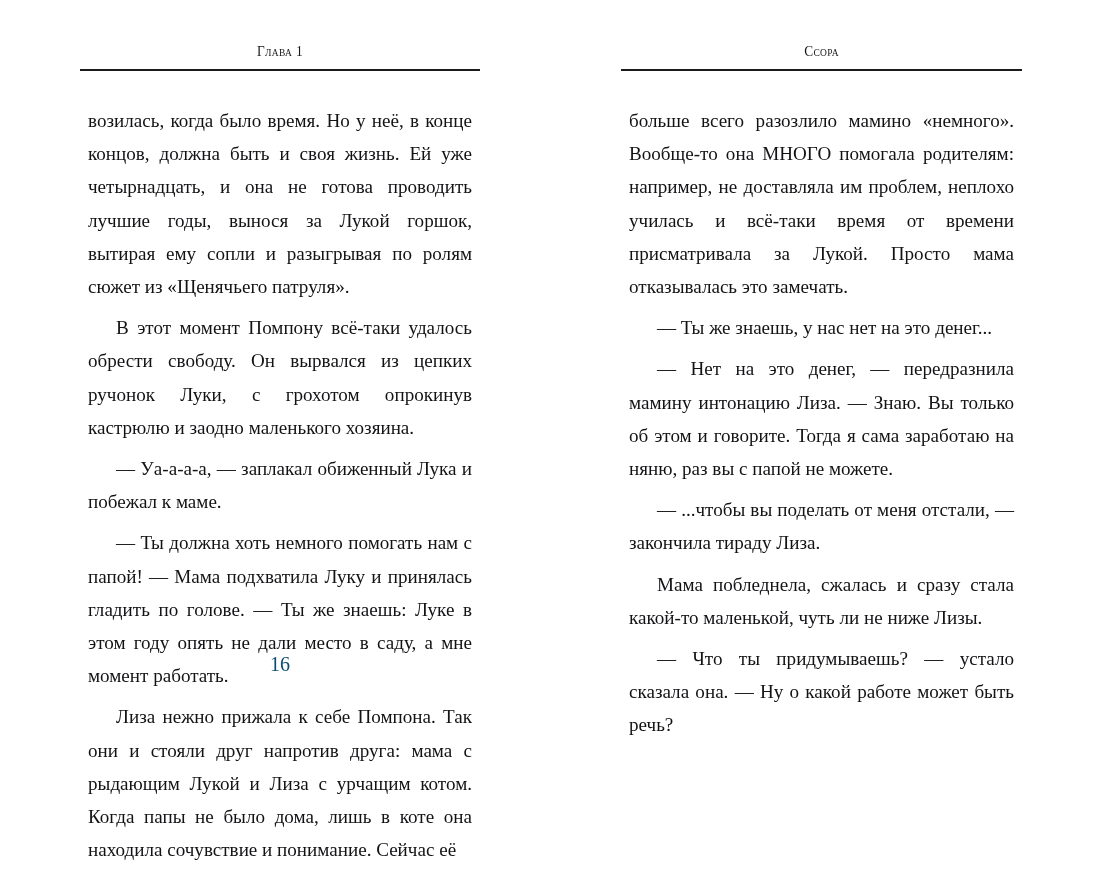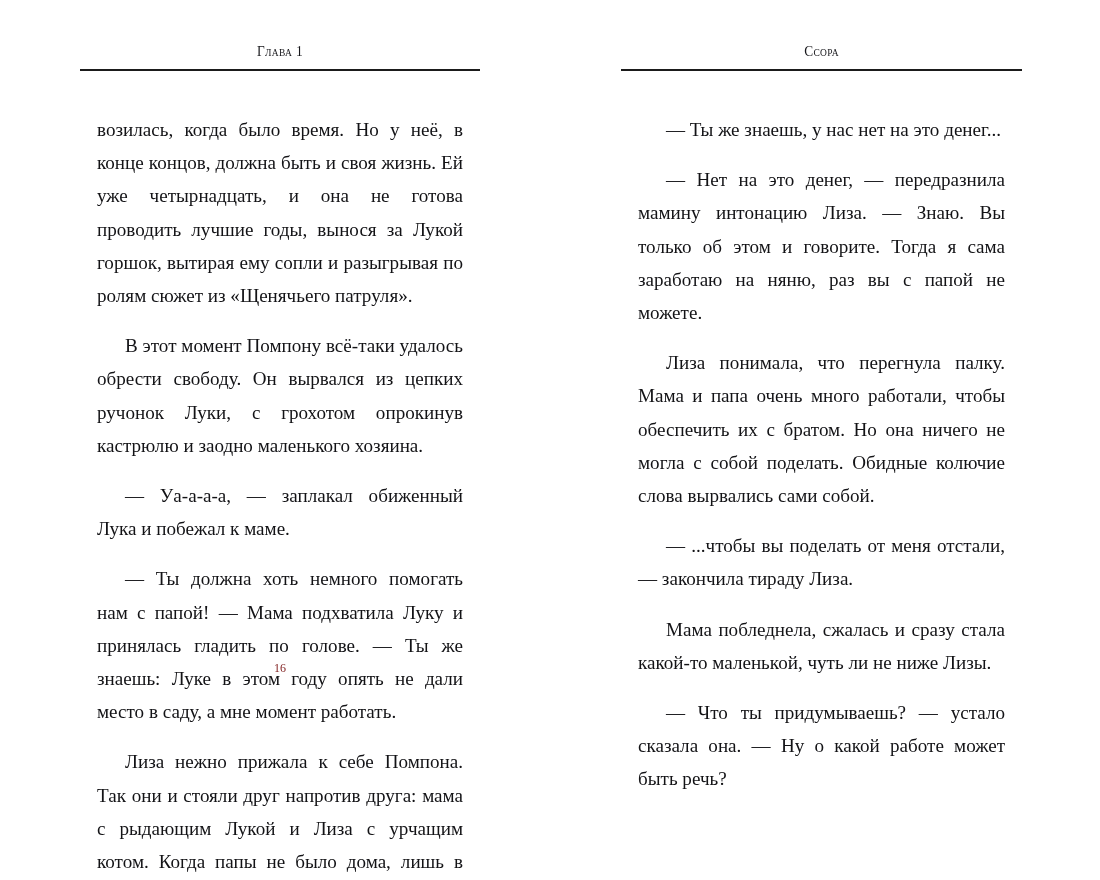--- a/index.html
+++ b/index.html
@@ -61,37 +61,37 @@
     line-height: 33.2px;
     text-align: justify;
     text-justify: inter-word;
     hyphens: manual;
     color: #131316;
   }
   .page-left  .textblock { left: 80px; right: 70px; }
   .page-right .textblock { left: 71px; right: 78px; }
 
   .textblock p {
-    margin: 17px;
+    margin: 8px;
     text-indent: 28px;
   }
   .textblock p.cont {
     text-indent: 0;
   }
   
   .textblock p { text-align-last: left; }
 
   .folio {
     position: absolute;
     bottom: 32px;
     left: 0;
     right: 0;
     text-align: center;
-    font-size: 12px;
-    color: #7f1d1d;
+    font-size: 20px;
+    color: #0c4a6e;
   }
   .page-left  .folio { left: 80px; right: 70px; }
   .page-right .folio { left: 71px; right: 78px; }
 </style>
 </head>
 <body>
 
 <div class="spread">
 
   <div class="page page-left">
@@ -104,22 +104,22 @@
         <p class="">— Ты должна хоть немного помогать нам с папой! — Мама подхватила Луку и принялась гладить по голове. — Ты же знаешь: Луке в этом году опять не дали место в саду, а мне момент работать.</p>
         <p class="">Лиза нежно прижала к себе Помпона. Так они и стояли друг напротив друга: мама с рыдающим Лукой и Лиза с урчащим котом. Когда папы не было дома, лишь в коте она находила сочувствие и понимание. Сейчас её</p>
       </div>
     <div class="folio">16</div>
   </div>
 
   <div class="page page-right">
     <div class="running-head">Ссора</div>
     <div class="head-rule"></div>
     <div class="textblock" id="right-text">
+        <p class="cont">больше всего разозлило мамино «немного». Вообще-то она МНОГО помогала родителям: например, не доставляла им проблем, неплохо училась и всё-таки время от времени присматривала за Лукой. Просто мама отказывалась это замечать.</p>
         <p class="">— Ты же знаешь, у нас нет на это денег...</p>
         <p class="">— Нет на это денег, — передразнила мамину интонацию Лиза. — Знаю. Вы только об этом и говорите. Тогда я сама заработаю на няню, раз вы с папой не можете.</p>
-        <p class="">Лиза понимала, что перегнула палку. Мама и папа очень много работали, чтобы обеспечить их с братом. Но она ничего не могла с собой поделать. Обидные колючие слова вырвались сами собой.</p>
         <p class="">— ...чтобы вы поделать от меня отстали, — закончила тираду Лиза.</p>
         <p class="">Мама побледнела, сжалась и сразу стала какой-то маленькой, чуть ли не ниже Лизы.</p>
         <p class="">— Что ты придумываешь? — устало сказала она. — Ну о какой работе может быть речь?</p>
       </div>
   </div>
 
 </div>
 
 </body></html>

